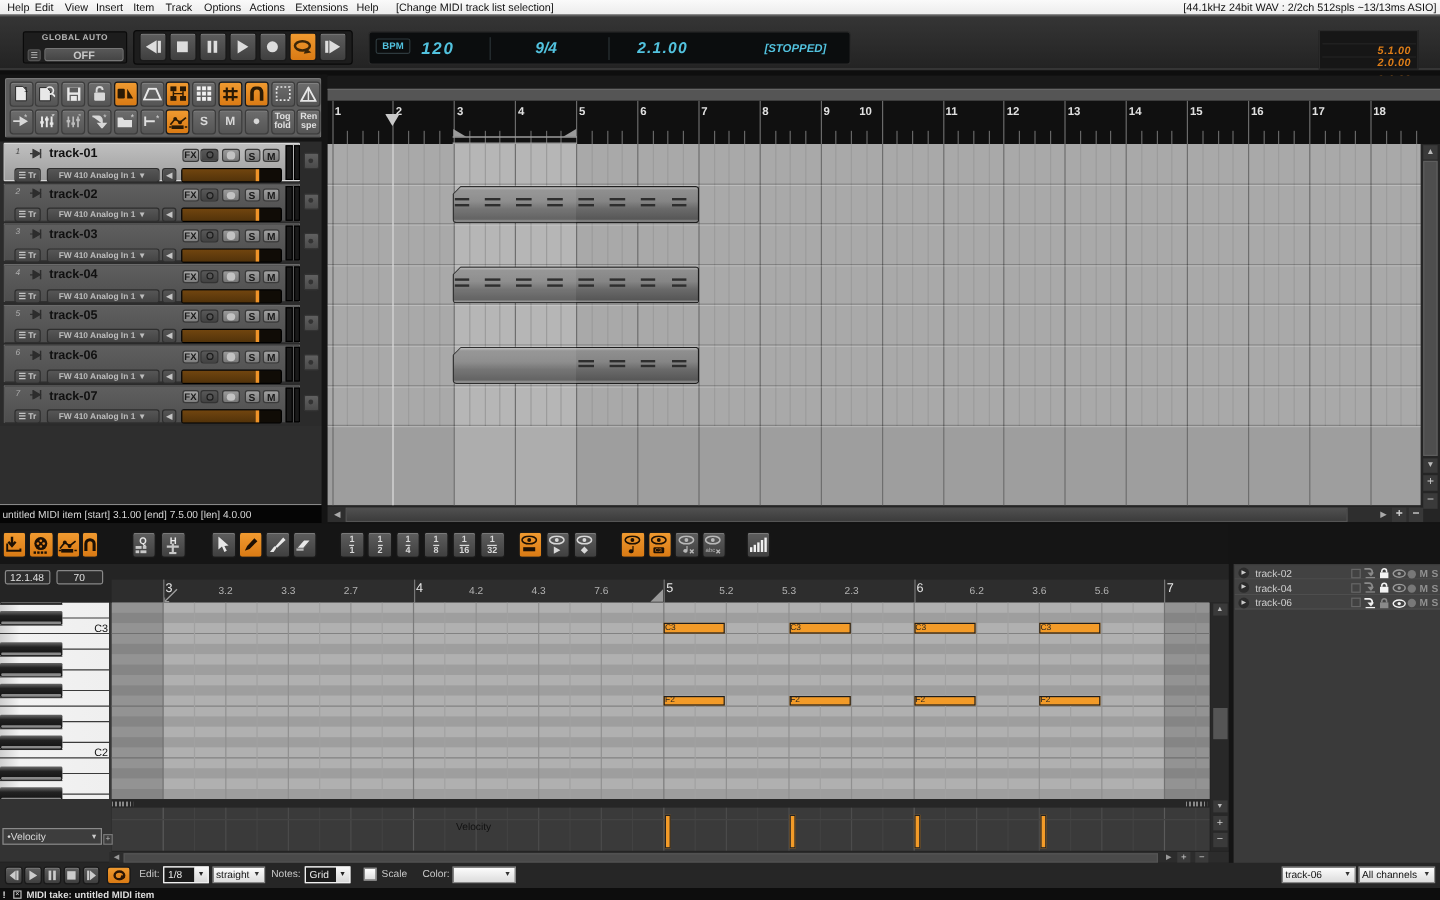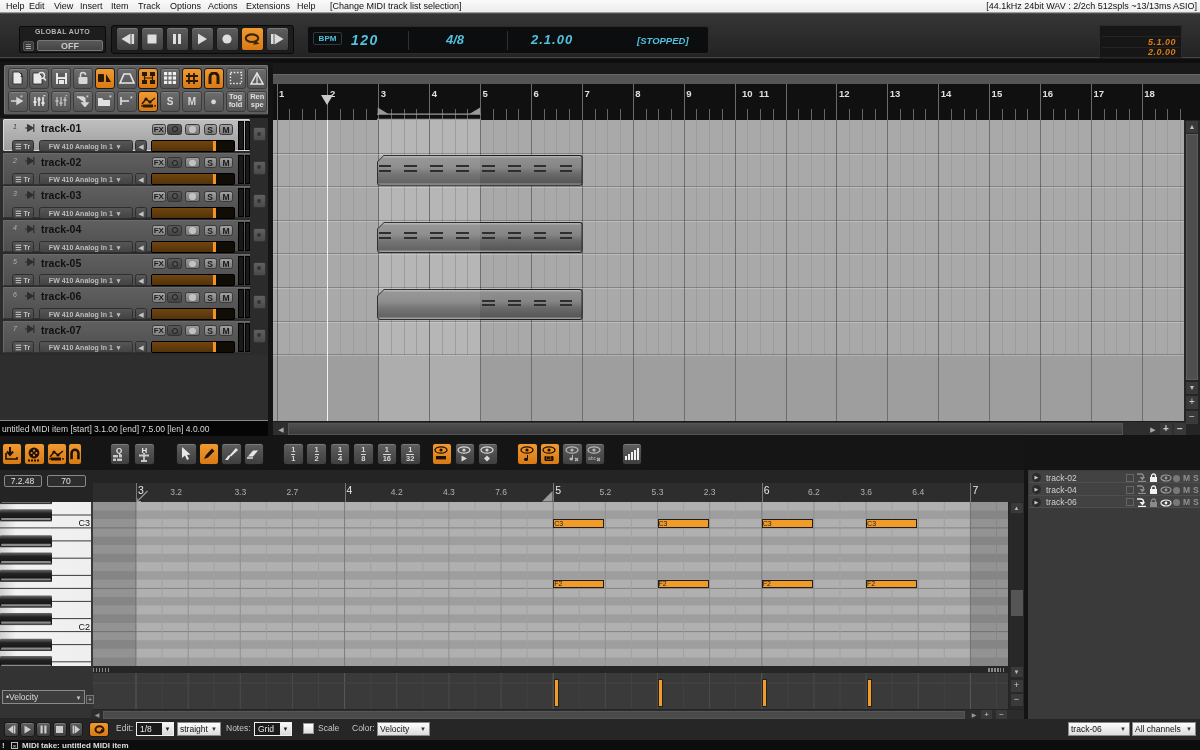--- a/index.html
+++ b/index.html
@@ -77,21 +77,21 @@
       <svg width="15" height="12" viewBox="0 0 15 12">
         <path d="M4.5 0.5 L13.5 6 L4.5 11.5 Z" fill="#ddd"></path>
         <rect x="1" y="1" width="2.6" height="10" fill="#ddd"></rect>
       </svg>
     </div>
   </div>
 <div style="position:absolute;left:307px;top:26px;width:402px;height:28px;background:#0b0d0e;border:1px solid #2a2a2a;border-radius:3px;"></div>
 <div style="position:absolute;left:313px;top:32px;width:29px;height:13px;border:1px solid #2e3a3e;border-radius:2px;color:#52c2de;font-size:8px;font-weight:bold;text-align:center;line-height:12px;">BPM</div>
 <div style="position:absolute;left:351px;top:31px;width:40px;height:18px;color:#52c2de;font-size:14px;font-weight:bold;font-style:italic;line-height:18px;letter-spacing:1.5px;">120</div>
 <div style="position:absolute;left:408px;top:31px;width:1px;height:19px;background:#2a3236;"></div>
-<div style="position:absolute;left:446px;top:31px;width:40px;height:18px;color:#52c2de;font-size:13px;font-weight:bold;font-style:italic;line-height:18px;">4/8</div>
+<div style="position:absolute;left:446px;top:31px;width:40px;height:18px;color:#52c2de;font-size:13px;font-weight:bold;font-style:italic;line-height:18px;">9/4</div>
 <div style="position:absolute;left:507px;top:31px;width:1px;height:19px;background:#2a3236;"></div>
 <div style="position:absolute;left:531px;top:31px;width:60px;height:18px;color:#52c2de;font-size:13px;font-weight:bold;font-style:italic;line-height:18px;letter-spacing:1px;">2.1.00</div>
 <div style="position:absolute;left:637px;top:33.5px;width:60px;height:14px;color:#52c2de;font-size:9.5px;font-weight:bold;font-style:italic;line-height:14px;">[STOPPED]</div>
 <div style="position:absolute;left:1099px;top:25px;width:83px;height:33px;background:#161616;border:1px solid #2a2a2a;"></div>
 <div style="position:absolute;left:1100px;top:26.5px;width:76px;height:10px;color:#dd7d18;font-size:9px;font-weight:bold;font-style:italic;text-align:right;line-height:10px;letter-spacing:.5px;margin-top:34px;">3.1.00</div>
 <div style="position:absolute;left:1100px;top:36.9px;width:76px;height:10px;color:#dd7d18;font-size:9px;font-weight:bold;font-style:italic;text-align:right;line-height:10px;letter-spacing:.5px;">5.1.00</div>
 <div style="position:absolute;left:1102px;top:36.4px;width:78px;height:1px;background:#242424;"></div>
 <div style="position:absolute;left:1100px;top:47.3px;width:76px;height:10px;color:#dd7d18;font-size:9px;font-weight:bold;font-style:italic;text-align:right;line-height:10px;letter-spacing:.5px;">2.0.00</div>
 <div style="position:absolute;left:1102px;top:46.8px;width:78px;height:1px;background:#242424;"></div>
 <div style="position:absolute;left:0px;top:62px;width:272px;height:56px;background:#141414;"></div>
@@ -490,23 +490,23 @@
 <div style="position:absolute;left:482.6px;top:88px;width:20px;height:11px;color:#e0e0e0;font-size:9.5px;font-weight:bold;">5</div>
 <div style="position:absolute;left:531.0px;top:84px;width:1px;height:36px;background:#6a6a6a;"></div>
 <div style="position:absolute;left:533.5px;top:88px;width:20px;height:11px;color:#e0e0e0;font-size:9.5px;font-weight:bold;">6</div>
 <div style="position:absolute;left:581.9px;top:84px;width:1px;height:36px;background:#6a6a6a;"></div>
 <div style="position:absolute;left:584.4px;top:88px;width:20px;height:11px;color:#e0e0e0;font-size:9.5px;font-weight:bold;">7</div>
 <div style="position:absolute;left:632.8px;top:84px;width:1px;height:36px;background:#6a6a6a;"></div>
 <div style="position:absolute;left:635.3px;top:88px;width:20px;height:11px;color:#e0e0e0;font-size:9.5px;font-weight:bold;">8</div>
 <div style="position:absolute;left:683.7px;top:84px;width:1px;height:36px;background:#6a6a6a;"></div>
 <div style="position:absolute;left:686.2px;top:88px;width:20px;height:11px;color:#e0e0e0;font-size:9.5px;font-weight:bold;">9</div>
 <div style="position:absolute;left:734.5999999999999px;top:84px;width:1px;height:36px;background:#6a6a6a;"></div>
-<div style="position:absolute;left:742px;top:88px;width:20px;height:11px;color:#e0e0e0;font-size:9.5px;font-weight:bold;">10</div>
+<div style="position:absolute;left:716px;top:88px;width:20px;height:11px;color:#e0e0e0;font-size:9.5px;font-weight:bold;">10</div>
 <div style="position:absolute;left:785.5px;top:84px;width:1px;height:36px;background:#6a6a6a;"></div>
-<div style="position:absolute;left:759px;top:88px;width:20px;height:11px;color:#e0e0e0;font-size:9.5px;font-weight:bold;">11</div>
+<div style="position:absolute;left:788.0px;top:88px;width:20px;height:11px;color:#e0e0e0;font-size:9.5px;font-weight:bold;">11</div>
 <div style="position:absolute;left:836.4px;top:84px;width:1px;height:36px;background:#6a6a6a;"></div>
 <div style="position:absolute;left:838.9px;top:88px;width:20px;height:11px;color:#e0e0e0;font-size:9.5px;font-weight:bold;">12</div>
 <div style="position:absolute;left:887.3px;top:84px;width:1px;height:36px;background:#6a6a6a;"></div>
 <div style="position:absolute;left:889.8px;top:88px;width:20px;height:11px;color:#e0e0e0;font-size:9.5px;font-weight:bold;">13</div>
 <div style="position:absolute;left:938.1999999999999px;top:84px;width:1px;height:36px;background:#6a6a6a;"></div>
 <div style="position:absolute;left:940.6999999999999px;top:88px;width:20px;height:11px;color:#e0e0e0;font-size:9.5px;font-weight:bold;">14</div>
 <div style="position:absolute;left:989.1px;top:84px;width:1px;height:36px;background:#6a6a6a;"></div>
 <div style="position:absolute;left:991.6px;top:88px;width:20px;height:11px;color:#e0e0e0;font-size:9.5px;font-weight:bold;">15</div>
 <div style="position:absolute;left:1040.0px;top:84px;width:1px;height:36px;background:#6a6a6a;"></div>
 <div style="position:absolute;left:1042.5px;top:88px;width:20px;height:11px;color:#e0e0e0;font-size:9.5px;font-weight:bold;">16</div>
@@ -926,45 +926,45 @@
           <rect x="1" y="9" width="2" height="4"></rect>
           <rect x="4" y="7" width="2" height="6"></rect>
           <rect x="7" y="5" width="2" height="8"></rect>
           <rect x="10" y="3" width="2" height="10"></rect>
           <rect x="13" y="1" width="2" height="12"></rect>
         </g>
       </svg>
     </div>
   </div>
 <div style="position:absolute;left:0px;top:470px;width:1030px;height:280px;background:#242424;"></div>
-<div style="position:absolute;left:3.5px;top:474.5px;width:38px;height:12px;background:#2d2d2d;border:1px solid #888;border-radius:2px;color:#e0e0e0;font-size:8.5px;text-align:center;line-height:11px;">7.2.48</div>
+<div style="position:absolute;left:3.5px;top:474.5px;width:38px;height:12px;background:#2d2d2d;border:1px solid #888;border-radius:2px;color:#e0e0e0;font-size:8.5px;text-align:center;line-height:11px;">12.1.48</div>
 <div style="position:absolute;left:46.5px;top:474.5px;width:39px;height:12px;background:#2d2d2d;border:1px solid #888;border-radius:2px;color:#e0e0e0;font-size:8.5px;text-align:center;line-height:11px;">70</div>
 <div style="position:absolute;left:93px;top:483px;width:934px;height:19px;background:#2d2d2d;"></div>
 <div style="position:absolute;left:136.0px;top:483px;width:1px;height:19px;background:#777;"></div>
 <div style="position:absolute;left:138.0px;top:484px;width:16px;height:12px;color:#e8e8e8;font-size:10.5px;">3</div>
 <div style="position:absolute;left:344.6px;top:483px;width:1px;height:19px;background:#777;"></div>
 <div style="position:absolute;left:346.6px;top:484px;width:16px;height:12px;color:#e8e8e8;font-size:10.5px;">4</div>
 <div style="position:absolute;left:553.2px;top:483px;width:1px;height:19px;background:#777;"></div>
 <div style="position:absolute;left:555.2px;top:484px;width:16px;height:12px;color:#e8e8e8;font-size:10.5px;">5</div>
 <div style="position:absolute;left:761.8px;top:483px;width:1px;height:19px;background:#777;"></div>
 <div style="position:absolute;left:763.8px;top:484px;width:16px;height:12px;color:#e8e8e8;font-size:10.5px;">6</div>
 <div style="position:absolute;left:970.4px;top:483px;width:1px;height:19px;background:#777;"></div>
 <div style="position:absolute;left:972.4px;top:484px;width:16px;height:12px;color:#e8e8e8;font-size:10.5px;">7</div>
-<div style="position:absolute;left:162px;top:487px;width:20px;height:10px;color:#b0b0b0;font-size:8.5px;text-align:right;">3.2</div>
+<div style="position:absolute;left:182px;top:487px;width:20px;height:10px;color:#b0b0b0;font-size:8.5px;text-align:left;">3.2</div>
 <div style="position:absolute;left:230.3px;top:487px;width:20px;height:10px;color:#b0b0b0;font-size:8.5px;text-align:center;">3.3</div>
 <div style="position:absolute;left:282.45px;top:487px;width:20px;height:10px;color:#b0b0b0;font-size:8.5px;text-align:center;">2.7</div>
 <div style="position:absolute;left:386.75px;top:487px;width:20px;height:10px;color:#b0b0b0;font-size:8.5px;text-align:center;">4.2</div>
 <div style="position:absolute;left:438.90000000000003px;top:487px;width:20px;height:10px;color:#b0b0b0;font-size:8.5px;text-align:center;">4.3</div>
 <div style="position:absolute;left:491.05px;top:487px;width:20px;height:10px;color:#b0b0b0;font-size:8.5px;text-align:center;">7.6</div>
 <div style="position:absolute;left:595.35px;top:487px;width:20px;height:10px;color:#b0b0b0;font-size:8.5px;text-align:center;">5.2</div>
 <div style="position:absolute;left:647.5px;top:487px;width:20px;height:10px;color:#b0b0b0;font-size:8.5px;text-align:center;">5.3</div>
 <div style="position:absolute;left:699.6500000000001px;top:487px;width:20px;height:10px;color:#b0b0b0;font-size:8.5px;text-align:center;">2.3</div>
 <div style="position:absolute;left:803.9499999999999px;top:487px;width:20px;height:10px;color:#b0b0b0;font-size:8.5px;text-align:center;">6.2</div>
 <div style="position:absolute;left:856.0999999999999px;top:487px;width:20px;height:10px;color:#b0b0b0;font-size:8.5px;text-align:center;">3.6</div>
-<div style="position:absolute;left:908.25px;top:487px;width:20px;height:10px;color:#b0b0b0;font-size:8.5px;text-align:center;">6.4</div>
+<div style="position:absolute;left:908.25px;top:487px;width:20px;height:10px;color:#b0b0b0;font-size:8.5px;text-align:center;">5.6</div>
 <svg style="position:absolute;left:137.0px;top:490px" width="12" height="12">
     <path d="M0 11.5 L10.5 1 M0 8 L0 11.5 L4 11.5" fill="none" stroke="#9a9a9a" stroke-width="1.2"></path>
   </svg>
 <svg style="position:absolute;left:540.7px;top:489px" width="12" height="13">
     <path d="M11.5 2 L1 12.5 L11.5 12.5 Z" fill="#9a9a9a"></path>
   </svg>
 <svg style="position:absolute;left:0px;top:502px" width="91" height="164">
     <defs>
       <linearGradient id="bk" x1="0" y1="0" x2="0" y2="1">
         <stop offset="0" stop-color="#6a6a6a"></stop>
@@ -1278,21 +1278,21 @@
 <div style="position:absolute;left:180px;top:723px;width:29px;height:12px;color:#111;font-size:8.5px;line-height:12px;">straight</div>
 <div style="position:absolute;left:209px;top:724px;width:10px;height:10px;color:#333;font-size:6px;text-align:center;line-height:10px;">▼</div>
 <div style="position:absolute;left:226px;top:723px;width:30px;height:12px;color:#c8c8c8;font-size:8.5px;">Notes:</div>
 <div style="position:absolute;left:254px;top:722px;width:38px;height:14px;background:#fff;border:1px solid #f0f0f0;"></div>
 <div style="position:absolute;left:255px;top:723px;width:25px;height:12px;background:#1a1a1a;color:#e8e8e8;font-size:8.5px;line-height:12px;padding-left:3px;">Grid</div>
 <div style="position:absolute;left:280px;top:723px;width:11px;height:12px;background:linear-gradient(#f8f8f8,#d8d8d8);color:#222;font-size:6px;text-align:center;line-height:12px;">▼</div>
 <div style="position:absolute;left:303px;top:722.5px;width:11px;height:11px;background:linear-gradient(#fff,#dcdcdc);border:1px solid #999;"></div>
 <div style="position:absolute;left:318px;top:723px;width:30px;height:12px;color:#c8c8c8;font-size:8.5px;">Scale</div>
 <div style="position:absolute;left:352px;top:723px;width:30px;height:12px;color:#c8c8c8;font-size:8.5px;">Color:</div>
 <div style="position:absolute;left:377px;top:722px;width:53px;height:14px;background:linear-gradient(#fdfdfd,#dcdcdc);border:1px solid #888;"></div>
-<div style="position:absolute;left:380px;top:723px;width:38px;height:12px;color:#111;font-size:8.5px;line-height:12px;">Velocity</div>
+<div style="position:absolute;left:380px;top:683px;width:38px;height:12px;color:#111;font-size:8.5px;line-height:12px;">Velocity</div>
 <div style="position:absolute;left:418px;top:724px;width:10px;height:10px;color:#333;font-size:6px;text-align:center;line-height:10px;">▼</div>
 <div style="position:absolute;left:1068px;top:722px;width:62px;height:14px;background:linear-gradient(#fdfdfd,#dcdcdc);border:1px solid #888;"></div>
 <div style="position:absolute;left:1071px;top:723px;width:47px;height:12px;color:#111;font-size:8.5px;line-height:12px;">track-06</div>
 <div style="position:absolute;left:1118px;top:724px;width:10px;height:10px;color:#333;font-size:6px;text-align:center;line-height:10px;">▼</div>
 <div style="position:absolute;left:1132px;top:722px;width:64px;height:14px;background:linear-gradient(#fdfdfd,#dcdcdc);border:1px solid #888;"></div>
 <div style="position:absolute;left:1135px;top:723px;width:49px;height:12px;color:#111;font-size:8.5px;line-height:12px;">All channels</div>
 <div style="position:absolute;left:1184px;top:724px;width:10px;height:10px;color:#333;font-size:6px;text-align:center;line-height:10px;">▼</div>
 <div style="position:absolute;left:0px;top:740px;width:1200px;height:10px;background:#0d0d0d;"></div>
 <div style="position:absolute;left:2px;top:740.5px;width:8px;height:9px;color:#ddd;font-size:8px;font-weight:bold;">!</div>
 <div style="position:absolute;left:11px;top:741.5px;width:7px;height:7px;border:1px solid #bbb;color:#ddd;font-size:6px;line-height:6px;text-align:center;">×</div>

